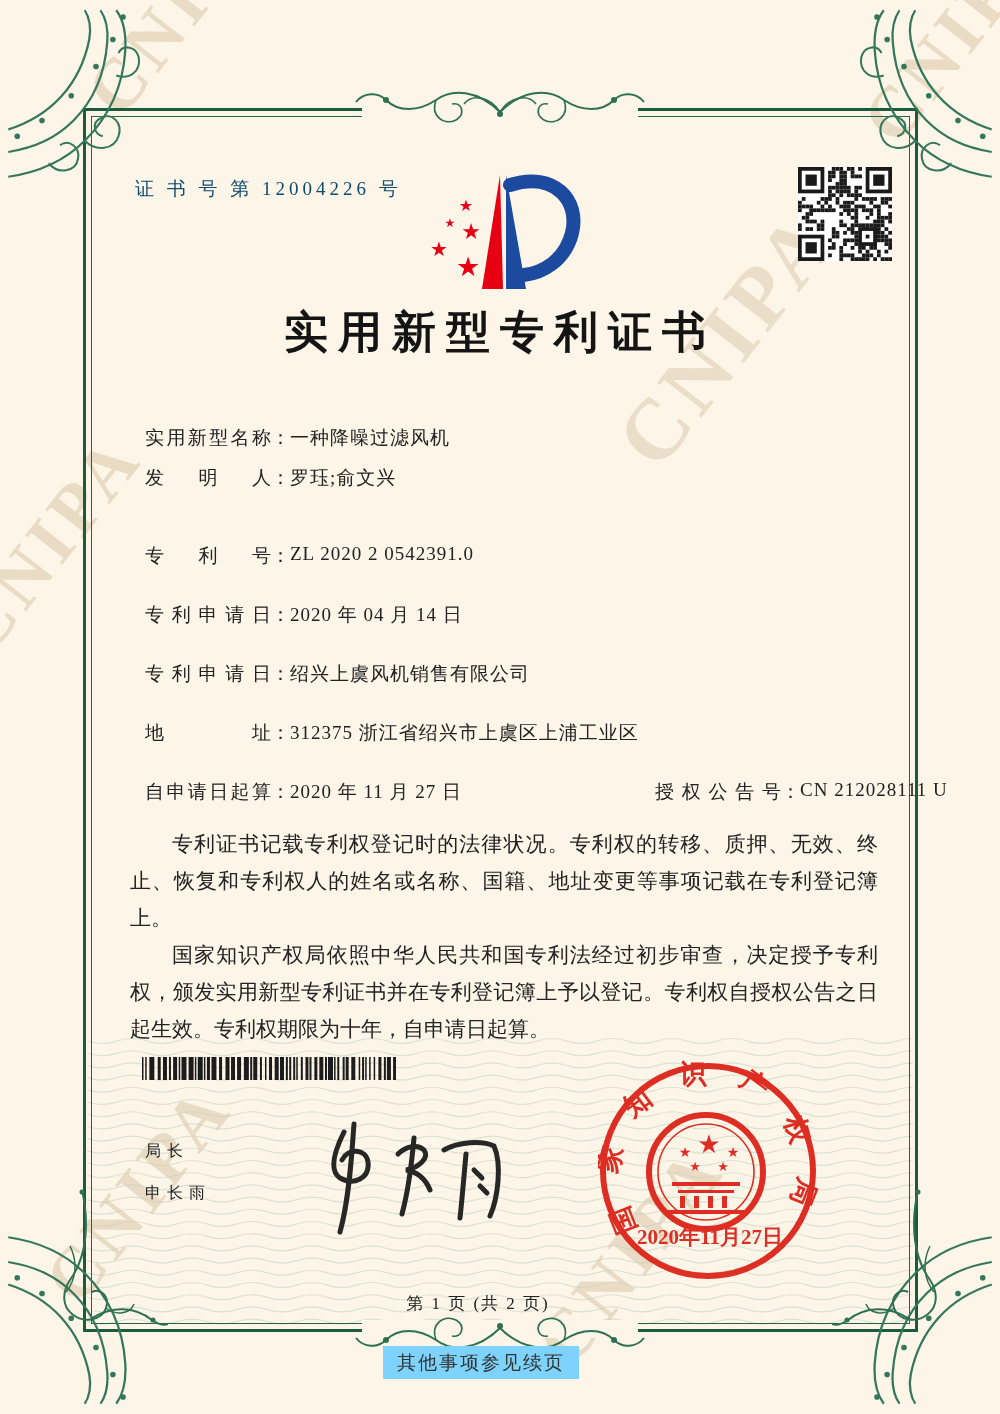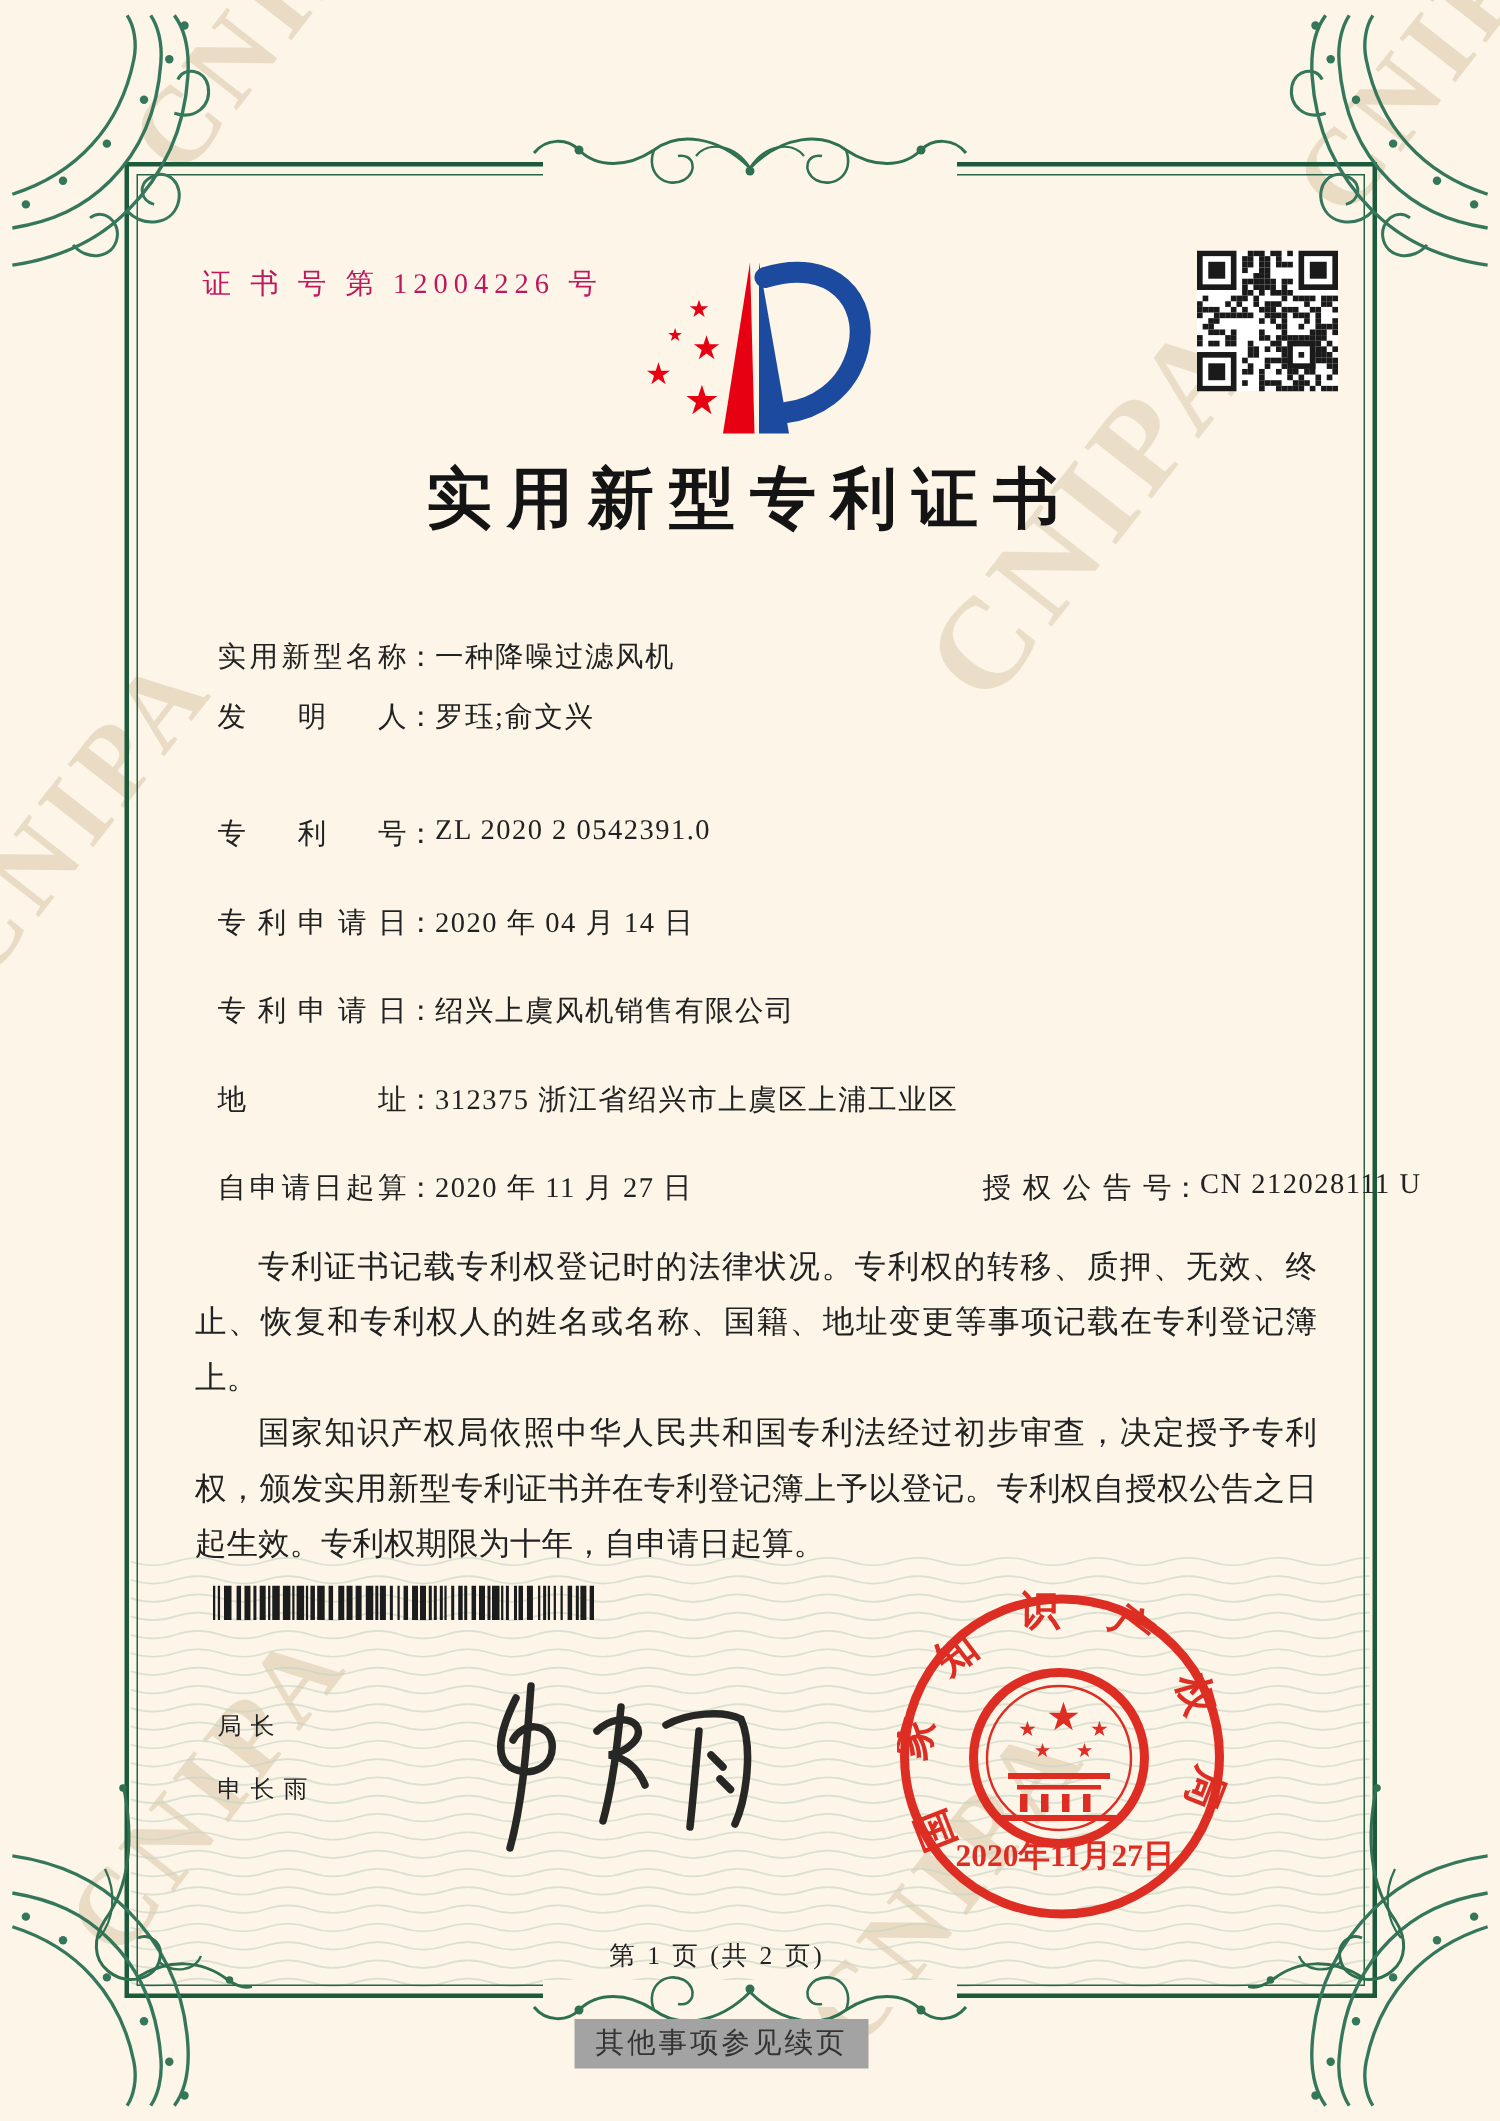--- a/index.html
+++ b/index.html
@@ -26,21 +26,21 @@
   .frame-inner{
     position:absolute; left:91px; top:116px; width:819px; height:1208px;
     border:1.5px solid #256449; box-sizing:border-box;
   }
   .flourish-mask{
     position:absolute; background:#fcf5e8;
   }
   
   .cert-no{
     position:absolute; left:135px; top:176px;
-    font-size:19px; letter-spacing:4px; color:#be185d;
+    font-size:19px; letter-spacing:4px; color:#0c4a6e;
   }
   .title{
     position:absolute; left:0; top:303px; width:1000px;
     text-align:center; font-size:44px; font-weight:bold;
     letter-spacing:10px; color:#141414;
   }
   .field-row{
     position:absolute; left:145px; height:26px; font-size:19px;
     white-space:nowrap; color:#222;
   }
@@ -66,21 +66,21 @@
     font-size:16px; letter-spacing:6px; color:#222; font-weight:500;
   }
   .signature{position:absolute; left:296px; top:1118px;}
   .seal{position:absolute; left:598px; top:1058px;}
   .page-no{
     position:absolute; left:0; top:1292px; width:956px; text-align:center;
     font-size:17px; letter-spacing:2px; color:#222;
   }
   .footer-note{
     position:absolute; left:383px; top:1346px; width:196px; height:33px;
-    background:#a3a3a3; text-align:center; line-height:33px;
+    background:#7dd3fc; text-align:center; line-height:33px;
     font-size:19px; letter-spacing:2px; color:#333;
   }
   svg{display:block;}
 </style>
 </head>
 <body>
 
 <div class="page">
 
   <div class="wm" style="left:70px;top:80px;">CNIPA</div>

